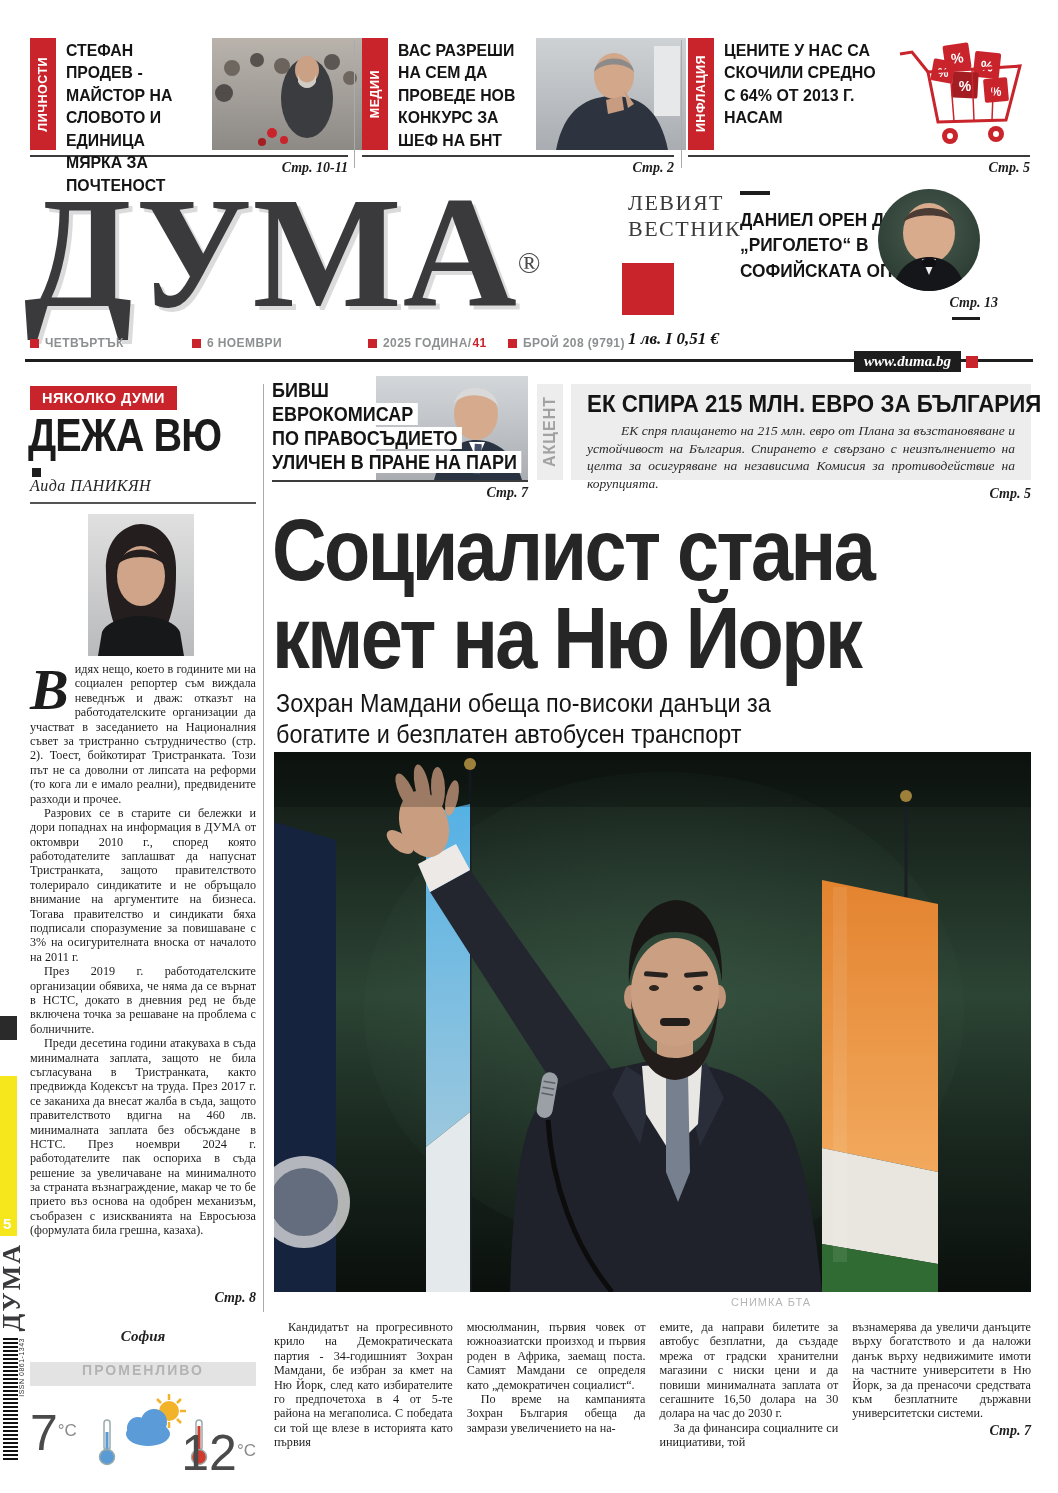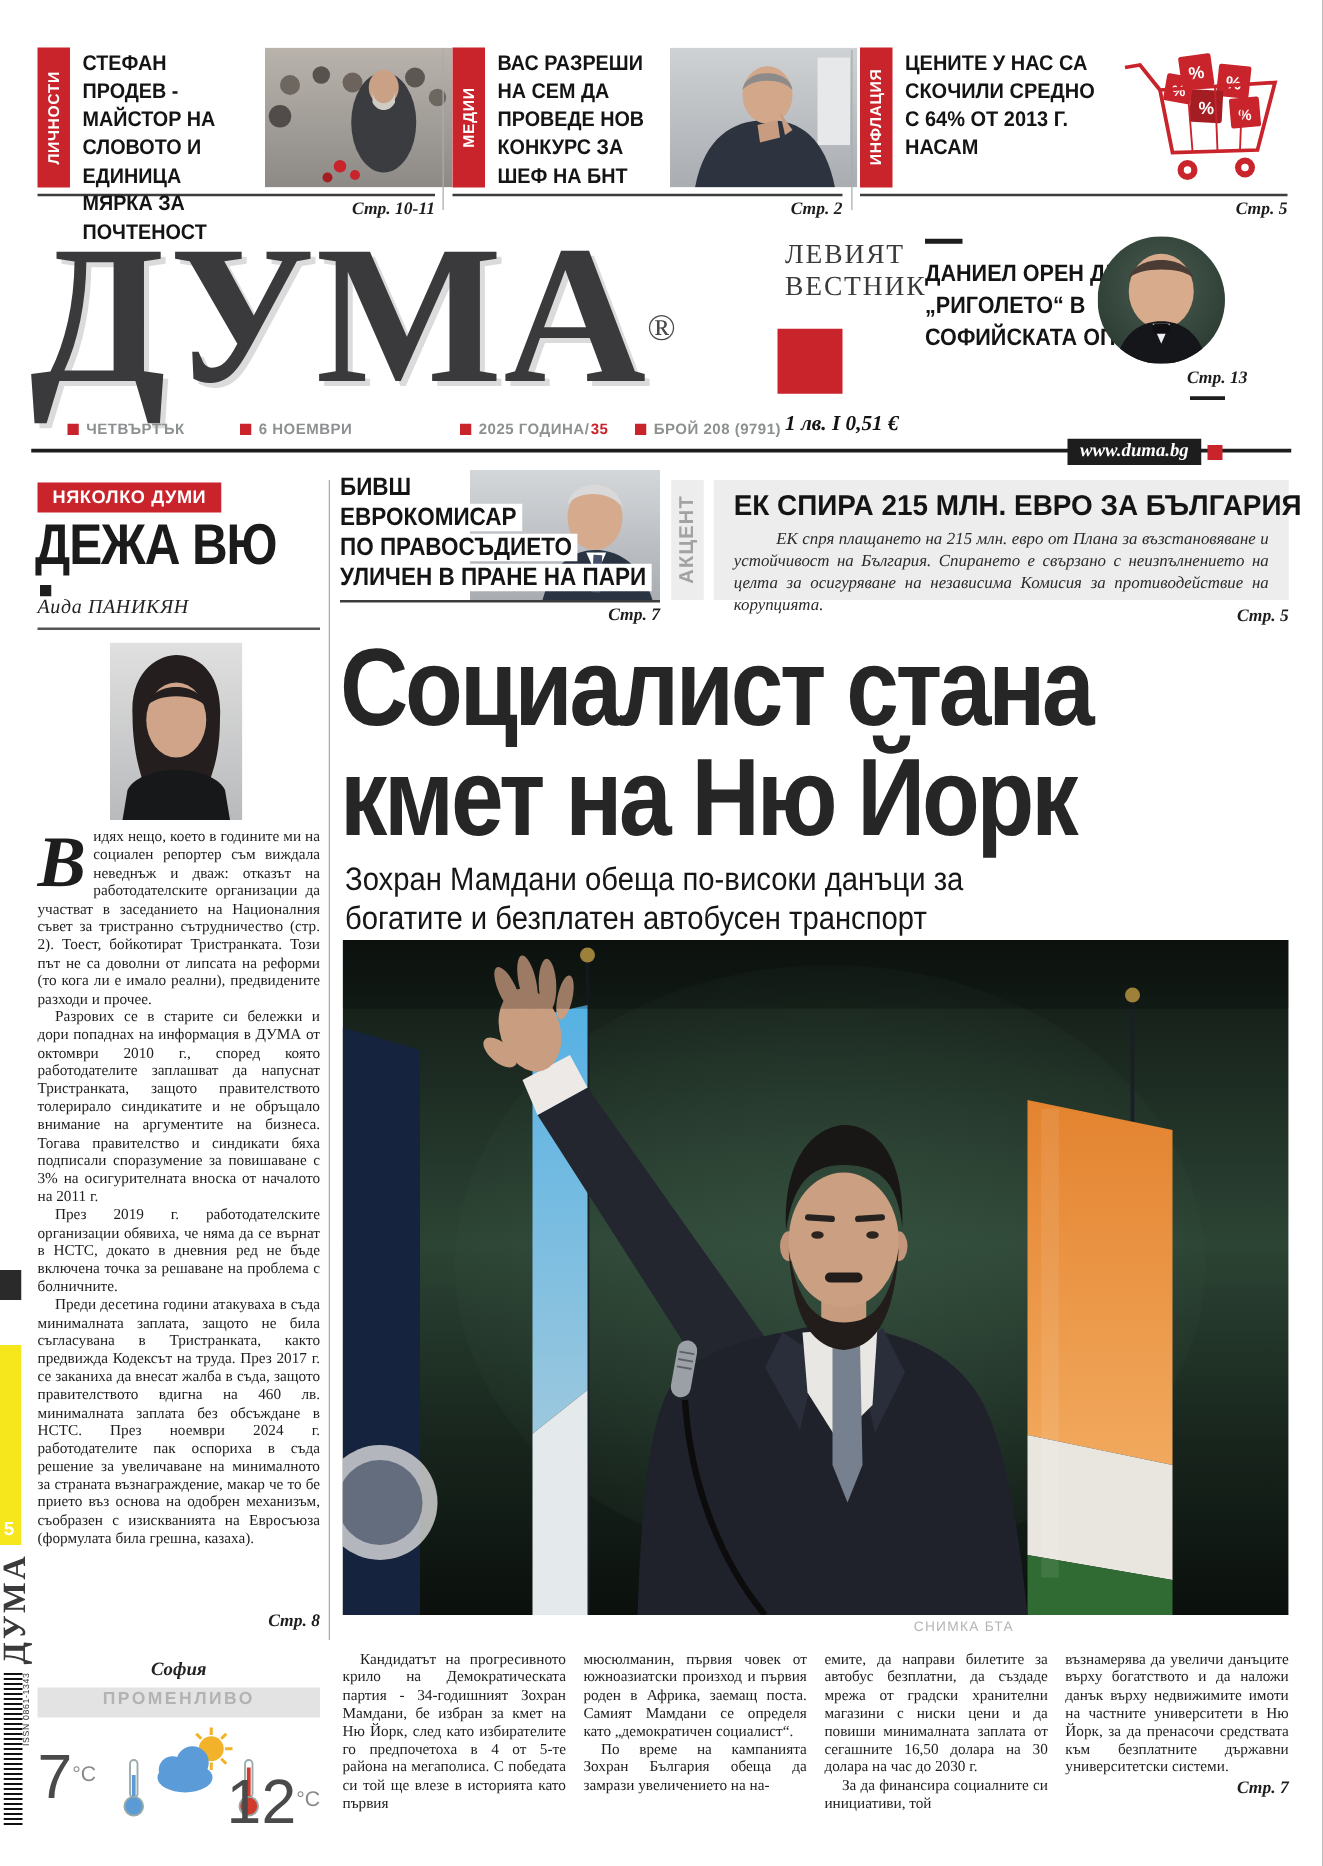--- a/index.html
+++ b/index.html
@@ -78,21 +78,21 @@
   .portrait{position:absolute;left:88px;top:514px;width:106px;height:142px;overflow:hidden;}
   .article{position:absolute;left:30px;top:662px;width:226px;font:400 12.2px/1.18 "Liberation Serif",serif;
            text-align:justify;color:#1d1d1d;}
   .article .drop{float:left;font:italic 600 58px/0.82 "Liberation Serif",serif;margin:4px 6px 0 0;color:#1d1d1d;}
   .article p{margin:0;text-indent:14px;}
   .article p.first{text-indent:0;}
   .art-pg{position:absolute;left:30px;top:1288px;width:226px;text-align:right;}
   
   .weather{position:absolute;left:30px;top:1328px;width:226px;}
   .w-city{text-align:center;font:italic 700 15px "Liberation Serif",serif;color:#222;}
-  .w-bar{margin-top:5px;height:24px;background:#e3e3e3;text-align:center;line-height:24px;
+  .w-bar{margin-top:17px;height:24px;background:#e3e3e3;text-align:center;line-height:24px;
          font:600 14px "Liberation Sans",sans-serif;color:#b3b3b3;letter-spacing:2px;}
   .w-row{position:relative;height:96px;}
   .w-temp{position:absolute;font:200 50px/1 "Liberation Sans",sans-serif;color:#4a4a4a;}
   .w-temp .deg{font-size:17px;color:#8a8a8a;vertical-align:80%;font-weight:400;}
   
   .edge-black{position:absolute;left:0;top:1016px;width:17px;height:24px;background:#2a2a2a;}
   .edge-yellow{position:absolute;left:0;top:1076px;width:17px;height:160px;background:#f6e71d;}
   .edge-yellow span{position:absolute;bottom:4px;left:3px;font:700 15px "Liberation Sans",sans-serif;color:#fff;}
   .edge-logo{position:absolute;left:-3px;top:1243px;writing-mode:vertical-rl;transform:rotate(180deg);
              font:700 26px "Liberation Serif",serif;color:#3a3a3c;letter-spacing:2px;}
@@ -237,32 +237,32 @@
       <ellipse cx="51" cy="44" rx="26" ry="30" fill="#d7ab8c"></ellipse>
       <path d="M25,34 C30,14 72,14 77,34 C70,24 32,24 25,34 Z" fill="#4a3b34"></path>
       <path d="M14,102 C20,76 36,68 51,68 C66,68 82,76 88,102 Z" fill="#15161a"></path>
       <polygon points="44,70 58,70 51,86" fill="#eeeeee"></polygon>
       <rect x="44" y="70" width="14" height="8" rx="3" fill="#101014"></rect>
     </svg>
   </div>
   <div class="abs pg" style="left:920px;top:295px;width:78px;text-align:right;font-style:italic;">Стр. 13</div>
   <div class="dash" style="left:952px;top:317px;width:28px;height:3px;"></div>
 
-  <div class="dl" style="left:30px;margin-left:24px;">
+  <div class="dl" style="left:30px;">
       <span class="sq"></span>
       <span>ЧЕТВЪРТЪК</span>
     </div>
   <div class="dl" style="left:192px;">
       <span class="sq"></span>
       <span>6 НОЕМВРИ</span>
     </div>
   <div class="dl" style="left:368px;">
       <span class="sq"></span>
       <span>2025 ГОДИНА/</span>
-      <span class="accent" style="margin-left:-5px;">35</span>
+      <span class="accent" style="margin-left:-5px;">41</span>
     </div>
   <div class="dl" style="left:508px;">
       <span class="sq"></span>
       <span>БРОЙ 208 (9791)</span>
     </div>
   <div class="price">1 лв. I 0,51 €</div>
 
   <div class="rule"></div>
   <div class="site">
     <span class="box">www.duma.bg</span>

